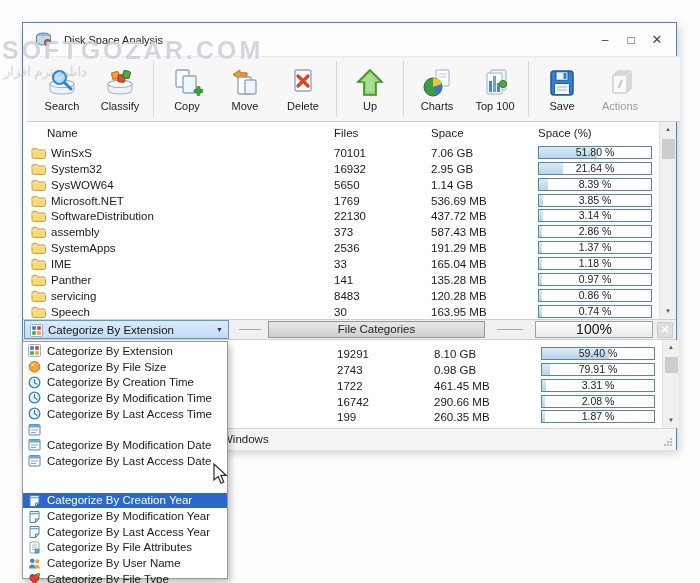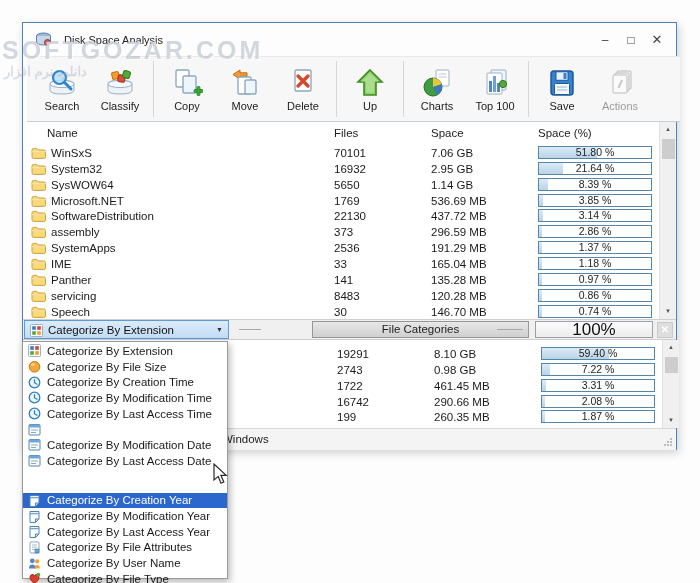--- a/index.html
+++ b/index.html
@@ -69,24 +69,24 @@
     background:linear-gradient(#dcebfa,#c2dcf5); border:1px solid #5d9bd3;
     display:flex; align-items:center; padding:0 5px; gap:5px; }
   .combo-ic { width:13px; height:13px; flex:0 0 13px; }
   .combo-lb { font-size:11.5px; color:#111; }
   .combo-ar { margin-left:auto; font-size:7px; color:#333; }
   .dash { position:absolute; top:9px; height:1px; background:#a8a8a8; }
   .dash1 { left:216px; width:22px; }
   .dash2 { left:474px; width:26px; }
   .fc-btn { position:absolute; left:245px; top:1px; width:217px; height:17px;
     background:linear-gradient(#e8e8e8,#cfcfcf); border:1px solid #979797;
-    font-size:11.5px; color:#222; text-align:center; line-height:15px;margin-left:44px; }
+    font-size:11.5px; color:#222; text-align:center; line-height:15px; }
   .pct-btn { position:absolute; left:512px; top:1px; width:118px; height:17px;
     background:linear-gradient(#fcfcfc,#ececec); border:1px solid #9aa0a6;
-    font-size:17px; color:#111; text-align:center; line-height:15px; }
+    font-size:14px; color:#111; text-align:center; line-height:15px; }
   .cls-btn { position:absolute; left:634px; top:2px; width:16px; height:16px;
     background:#dedede; border:1px solid #cacaca; color:#ffffff; font-size:10px;
     font-weight:bold; text-align:center; line-height:14px; }
 
   .lower { position:absolute; left:3px; top:317px; width:100%; height:88px; background:#fff; padding-top:4px; }
 
   
   .status { position:absolute; left:0; top:405px; width:100%; height:22px;
     background:#f4f4f4; border-top:1px solid #d8d8d8; }
   .status-txt { position:absolute; left:199px; top:4px; font-size:11.5px; color:#222; }
@@ -321,21 +321,21 @@
           </div>
           <div class="trow">
             <div class="c-name">
               <span class="fold"><svg viewBox="0 0 15 12">
                   <path d="M1 3 q0 -1.6 1.6 -1.6 h3.2 l1.5 1.6 h5.6 q1.6 0 1.6 1.6 v5.2 q0 1.6 -1.6 1.6 h-10.3 q-1.6 0 -1.6 -1.6 z" fill="#fbd878" stroke="#c9a23f"></path>
                   <path d="M1 4.6 h13.5" stroke="#f3e3a8" stroke-width="1.2"></path>
                 </svg></span>
               <span>assembly</span>
             </div>
             <div class="c-files">373</div>
-            <div class="c-space">296.59 MB</div>
+            <div class="c-space">587.43 MB</div>
             <div class="c-bar">
               <div class="bar">
                 <div class="fill" style="width: 3.2032px;"></div>
                 <span class="blab">2.86 %</span>
               </div>
             </div>
           </div>
           <div class="trow">
             <div class="c-name">
               <span class="fold"><svg viewBox="0 0 15 12">
@@ -406,21 +406,21 @@
           </div>
           <div class="trow">
             <div class="c-name">
               <span class="fold"><svg viewBox="0 0 15 12">
                   <path d="M1 3 q0 -1.6 1.6 -1.6 h3.2 l1.5 1.6 h5.6 q1.6 0 1.6 1.6 v5.2 q0 1.6 -1.6 1.6 h-10.3 q-1.6 0 -1.6 -1.6 z" fill="#fbd878" stroke="#c9a23f"></path>
                   <path d="M1 4.6 h13.5" stroke="#f3e3a8" stroke-width="1.2"></path>
                 </svg></span>
               <span>Speech</span>
             </div>
             <div class="c-files">30</div>
-            <div class="c-space">146.70 MB</div>
+            <div class="c-space">163.95 MB</div>
             <div class="c-bar">
               <div class="bar">
                 <div class="fill" style="width: 3px;"></div>
                 <span class="blab">0.74 %</span>
               </div>
             </div>
           </div>
         </div>
       <div class="vscroll" style="top:0; height:197px;">
         <div class="vs-up">▲</div>
@@ -465,21 +465,21 @@
           </div>
           <div class="trow">
             <div class="c-name">
               <span></span>
             </div>
             <div class="c-files">2743</div>
             <div class="c-space">0.98 GB</div>
             <div class="c-bar">
               <div class="bar">
                 <div class="fill" style="width: 8.0864px;"></div>
-                <span class="blab">7.22 %</span>
+                <span class="blab">79.91 %</span>
               </div>
             </div>
           </div>
           <div class="trow">
             <div class="c-name">
               <span></span>
             </div>
             <div class="c-files">1722</div>
             <div class="c-space">461.45 MB</div>
             <div class="c-bar">

